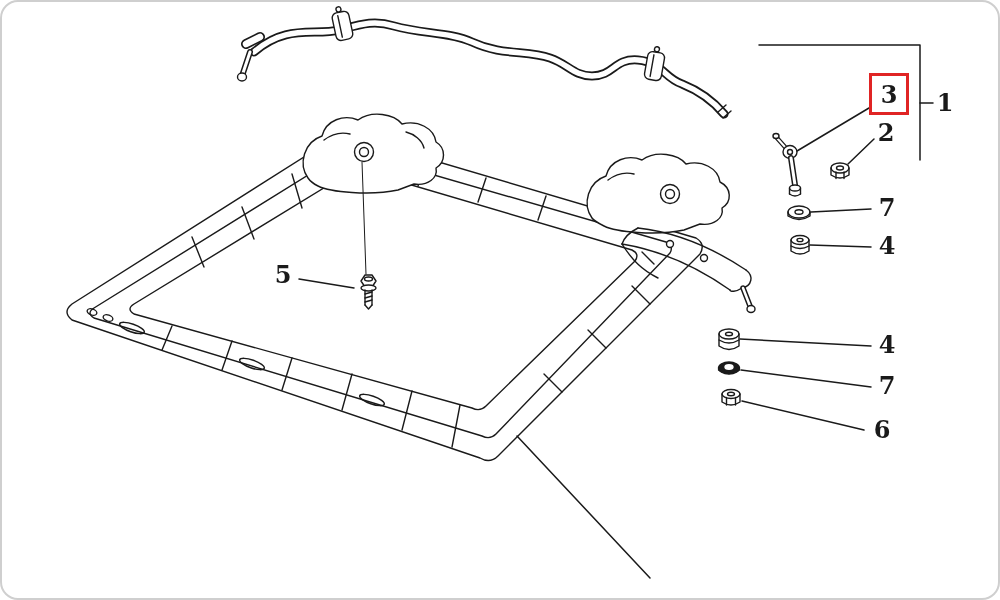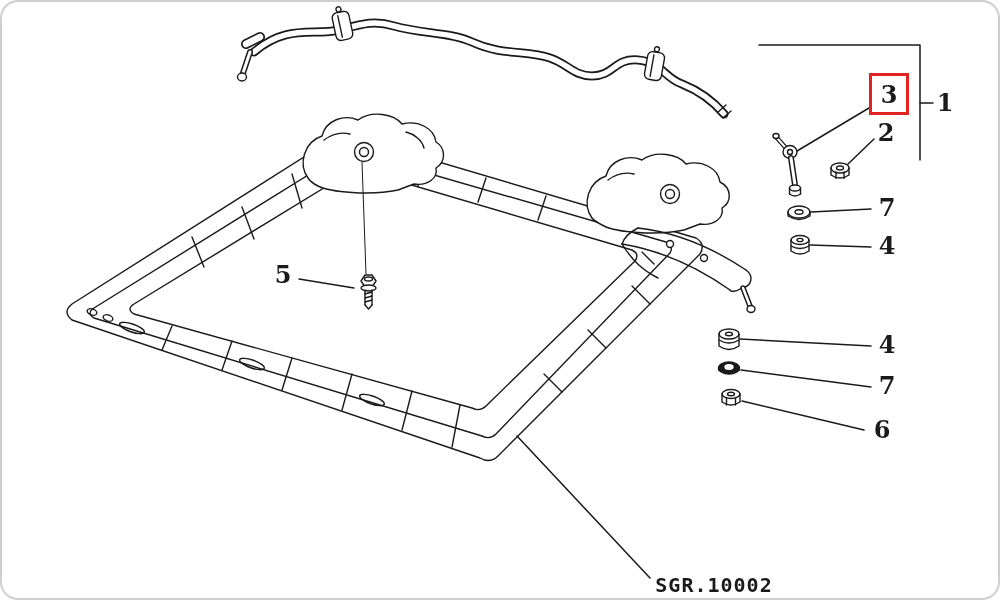--- a/index.html
+++ b/index.html
@@ -263,17 +263,14 @@
   </div>
 
   <div class="callout" style="left:880px; top:428px;">
     <span>6</span>
   </div>
 
   <div class="callout" style="left:281px; top:273px;">
     <span>5</span>
   </div>
 
-  <div class="figure-code" style="left:712px; top:583px;">
-    <span>SGR.10002</span>
-  </div>
 
 </div>
 
 </body></html>

